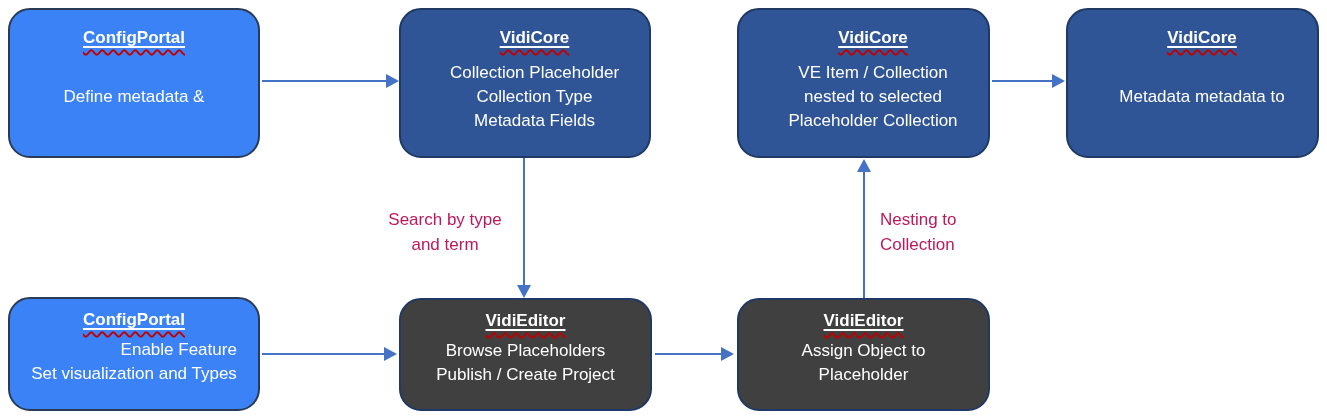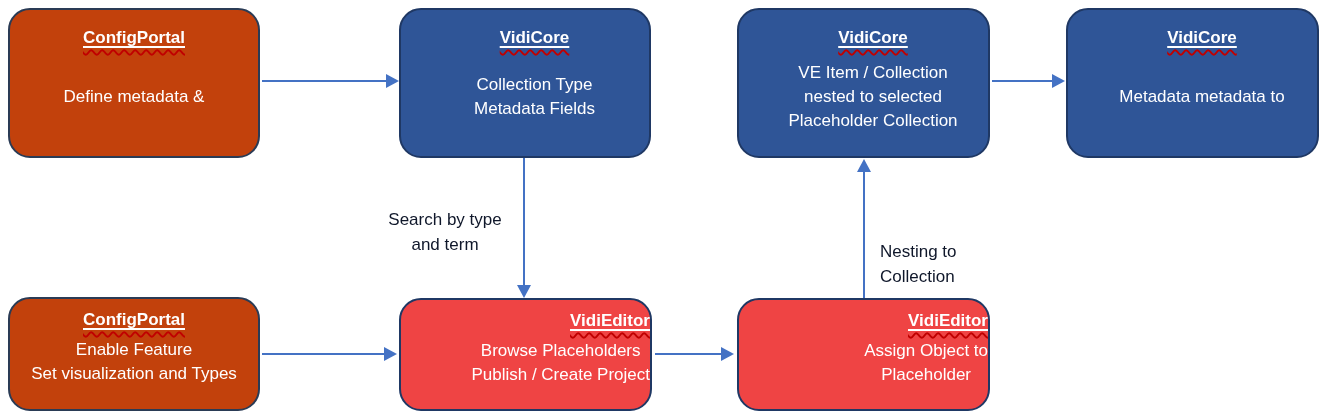--- a/index.html
+++ b/index.html
@@ -19,23 +19,23 @@
     position: absolute;
     box-sizing: border-box;
     border-radius: 22px;
     border: 2px solid #1F3864;
     color: #ffffff;
     display: flex;
     flex-direction: column;
     align-items: center;
     text-align: center;
   }
-  .box.gray   { background: #c2410c; border-color: #2A3B55; }
+  .box.gray   { background: #3b82f6; border-color: #2A3B55; text-align: right; }
   .box.dark   { background: #2F5597; padding-left: 19px; }
-  .box.medium { background: #ef4444; align-items: flex-end; }
+  .box.medium { background: #404040; }
   .box-title {
     font-weight: bold;
     font-size: 17px;
     margin-top: 18px;
     text-decoration: underline wavy #C00000;
     text-decoration-skip-ink: none;
     text-underline-offset: 6px;
     text-decoration-thickness: 1.5px;
   }
   .box.short .box-title { margin-top: 11px; }
@@ -80,21 +80,21 @@
   }
   .head-up {
     position: absolute;
     width: 0; height: 0;
     border-left: 7px solid transparent;
     border-right: 7px solid transparent;
     border-bottom: 13px solid #4472C4;
   }
   .edge-label {
     position: absolute;
-    color: #0f172a;
+    color: #be185d;
     font-size: 17px;
     line-height: 25px;
   }
   
   #box0 { left: 8px;    top: 8px;   width: 252px; height: 150px; }
   #box1 { left: 399px;  top: 8px;   width: 252px; height: 150px; }
   #box2 { left: 737px;  top: 8px;   width: 253px; height: 150px; }
   #box3 { left: 1066px; top: 8px;   width: 253px; height: 150px; }
   #box4 { left: 8px;    top: 297px; width: 252px; height: 114px; }
   #box5 { left: 399px;  top: 298px; width: 253px; height: 113px; }
@@ -108,37 +108,38 @@
   #a3-head { left: 384px; top: 347px; }
   #a4-line { left: 655px; top: 353px; width: 70px; }
   #a4-head { left: 721px; top: 347px; }
 
   #down-line { left: 523px; top: 158px; height: 129px; }
   #down-head { left: 517px; top: 285px; }
   #up-line   { left: 863px; top: 170px; height: 128px; }
   #up-head   { left: 857px; top: 159px; }
 
   #search-label  { left: 373px; top: 207px; width: 144px; text-align: center; }
-  #nesting-label { left: 880px; top: 207px; width: 140px; text-align: left; margin-top: 32px; }
+  #nesting-label { left: 880px; top: 207px; width: 140px; text-align: left; }
 </style>
 </head>
 <body>
 
 <div class="canvas">
 
   <div id="box0" class="box gray">
     <div class="box-title"><span class="u">ConfigPortal</span></div>
     <div class="box-body">
       <div>Define metadata &amp;</div>
     </div>
   </div>
 
   <div id="box1" class="box dark">
     <div class="box-title"><span class="u">VidiCore</span></div>
     <div class="box-body">
+      <div>Collection Placeholder</div>
       <div>Collection Type</div>
       <div>Metadata Fields</div>
     </div>
   </div>
 
   <div id="box2" class="box dark">
     <div class="box-title"><span class="u">VidiCore</span></div>
     <div class="box-body">
       <div>VE Item / Collection</div>
       <div>nested to selected</div>

